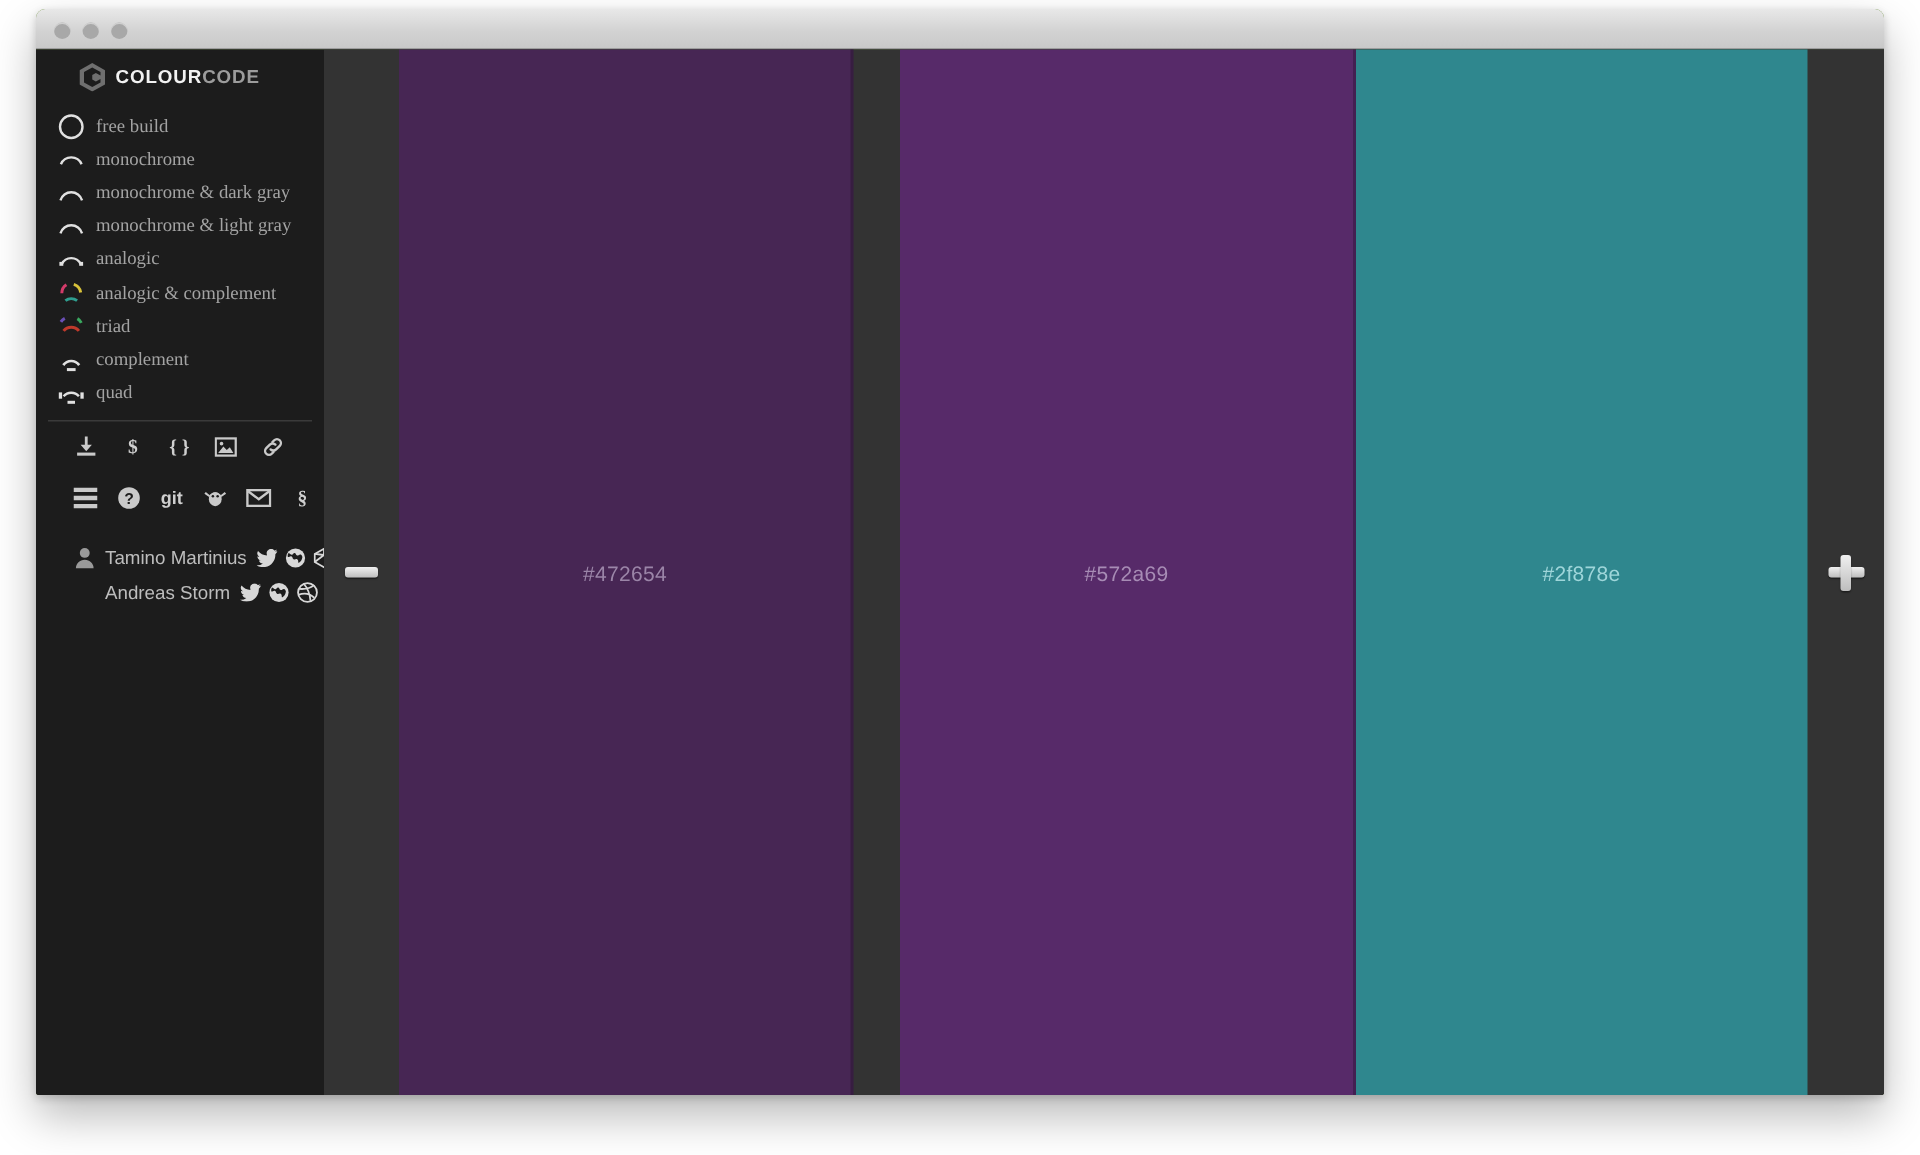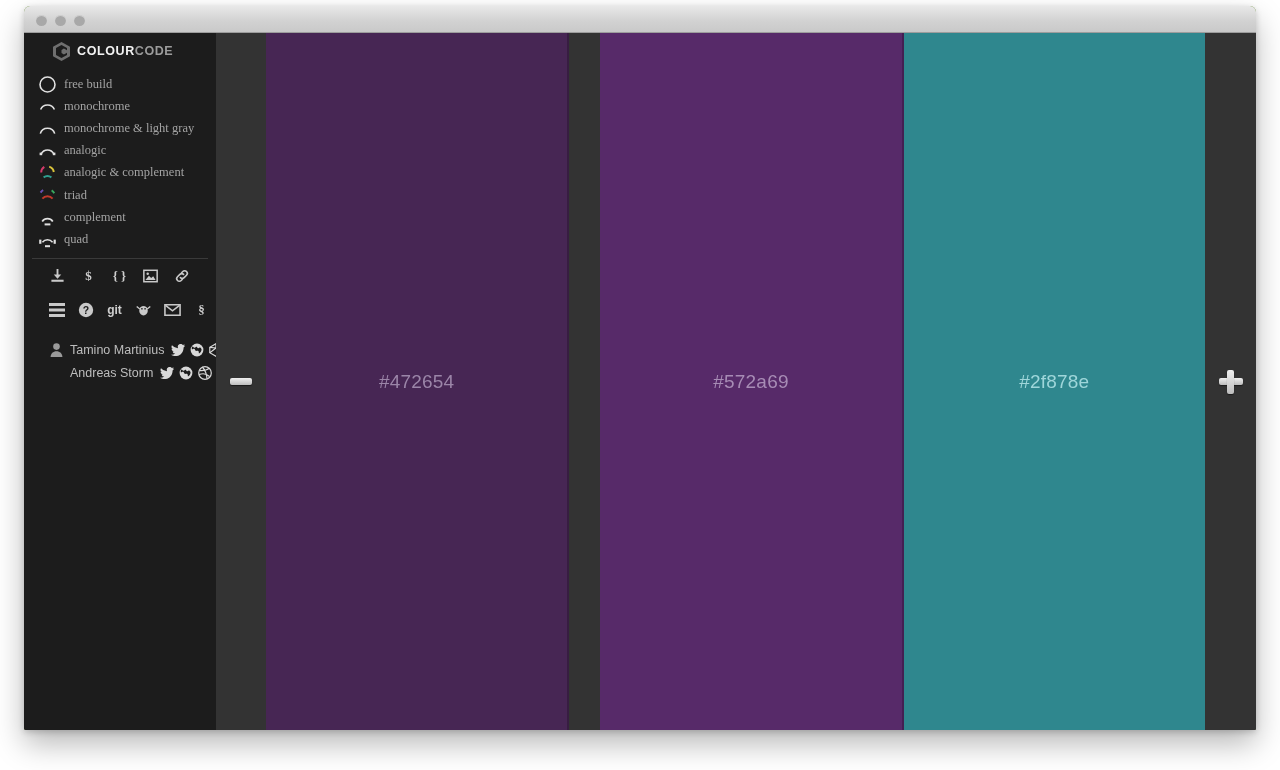--- a/index.html
+++ b/index.html
@@ -107,21 +107,21 @@
   .swatches { flex: 1 1 auto; display: flex; }
   .swatch {
     flex: 1 1 0;
     position: relative;
     display: flex; align-items: center; justify-content: center;
     cursor: pointer;
     border-right: 2px solid rgba(0,0,0,0.22);
   }
   .swatch:last-child { border-right: none; }
   .swatch-label {
-    font-size: 19px;
+    font-size: 14px;
     letter-spacing: .2px;
     user-select: none;
   }
 </style>
 </head>
 <body>
 
 <div id="root">
   <div class="window">
 
@@ -160,20 +160,28 @@
 
           <div class="menu-item">
             <span class="mi-icon">
               <svg width="19" height="19" viewBox="0 0 19 19">
                   <path d="M2.6 12.5a7.5 7.5 0 0 1 13.8 0" fill="none" stroke="#e0e0e0" stroke-width="1.6"></path>
                 </svg>
             </span>
             <span class="mi-label">monochrome</span>
           </div>
 
+          <div class="menu-item">
+            <span class="mi-icon">
+              <svg width="19" height="19" viewBox="0 0 19 19">
+                  <path d="M2.3 14.6A7.5 7.5 0 0 1 16.7 14.6" fill="none" stroke="#e0e0e0" stroke-width="1.6"></path>
+                </svg>
+            </span>
+            <span class="mi-label">monochrome &amp; dark gray</span>
+          </div>
 
           <div class="menu-item">
             <span class="mi-icon">
               <svg width="19" height="19" viewBox="0 0 19 19">
                   <path d="M2.3 14.6A7.5 7.5 0 0 1 16.7 14.6" fill="none" stroke="#e0e0e0" stroke-width="1.6"></path>
                 </svg>
             </span>
             <span class="mi-label">monochrome &amp; light gray</span>
           </div>
 

